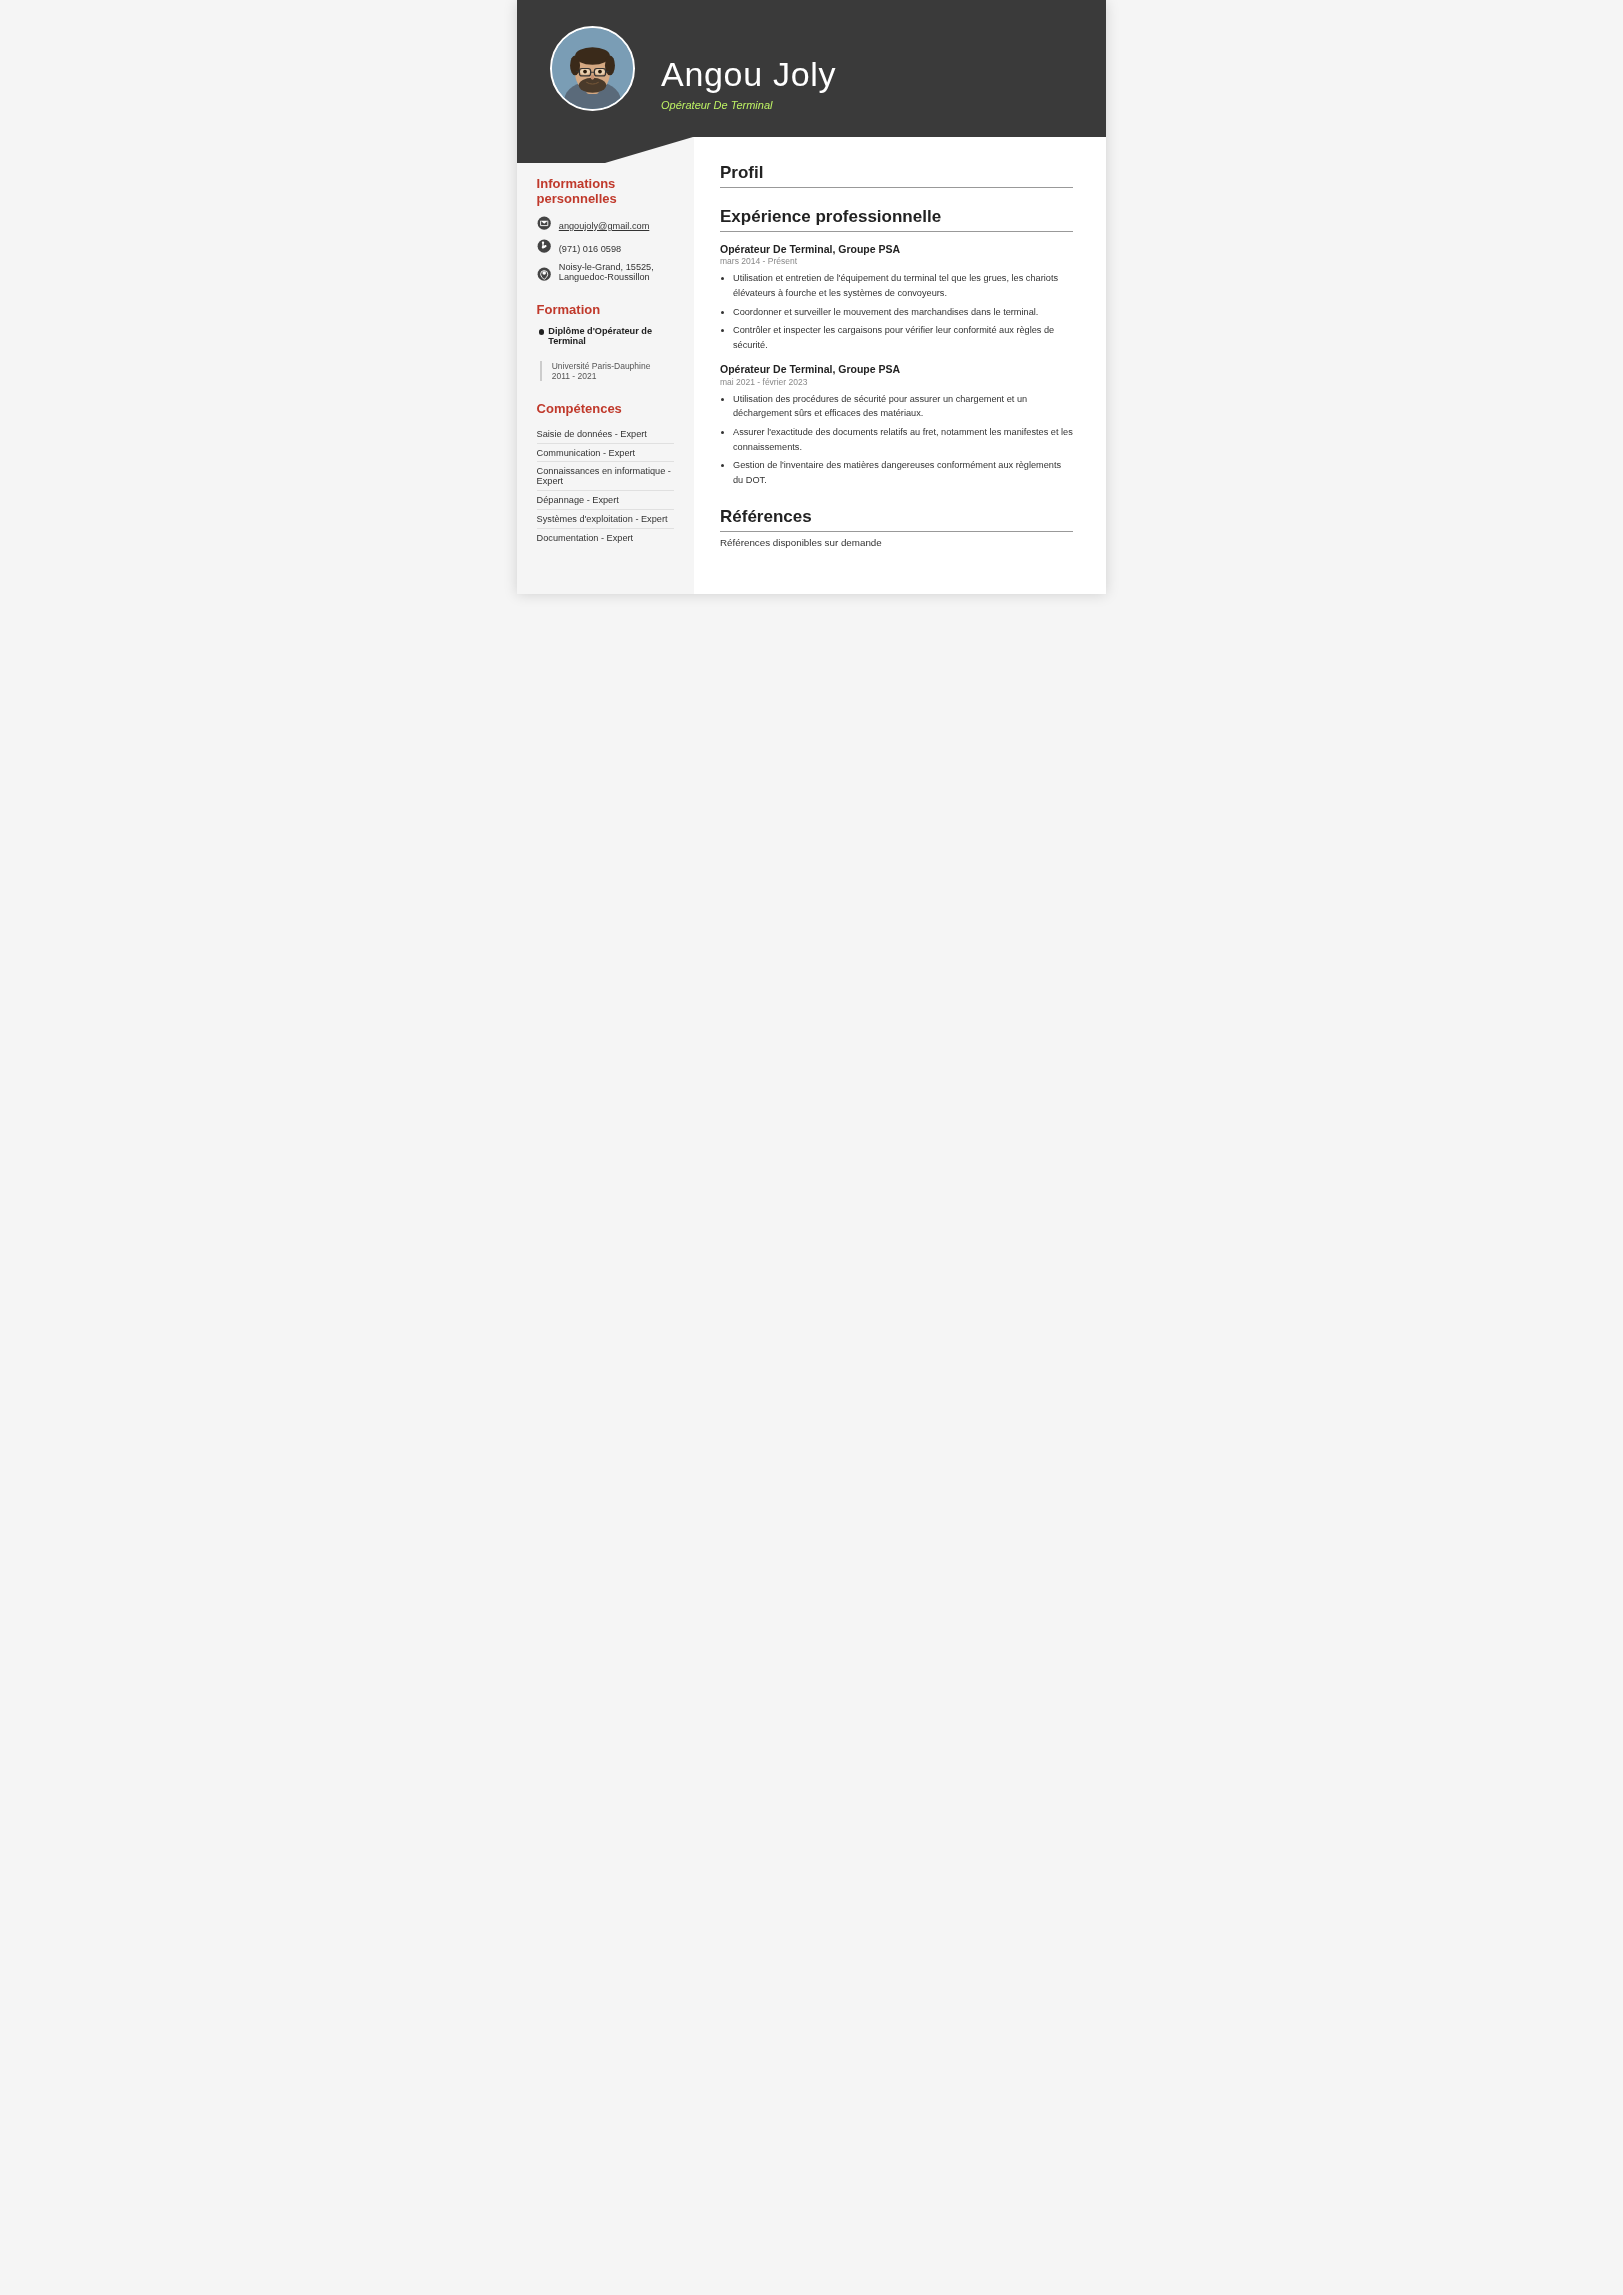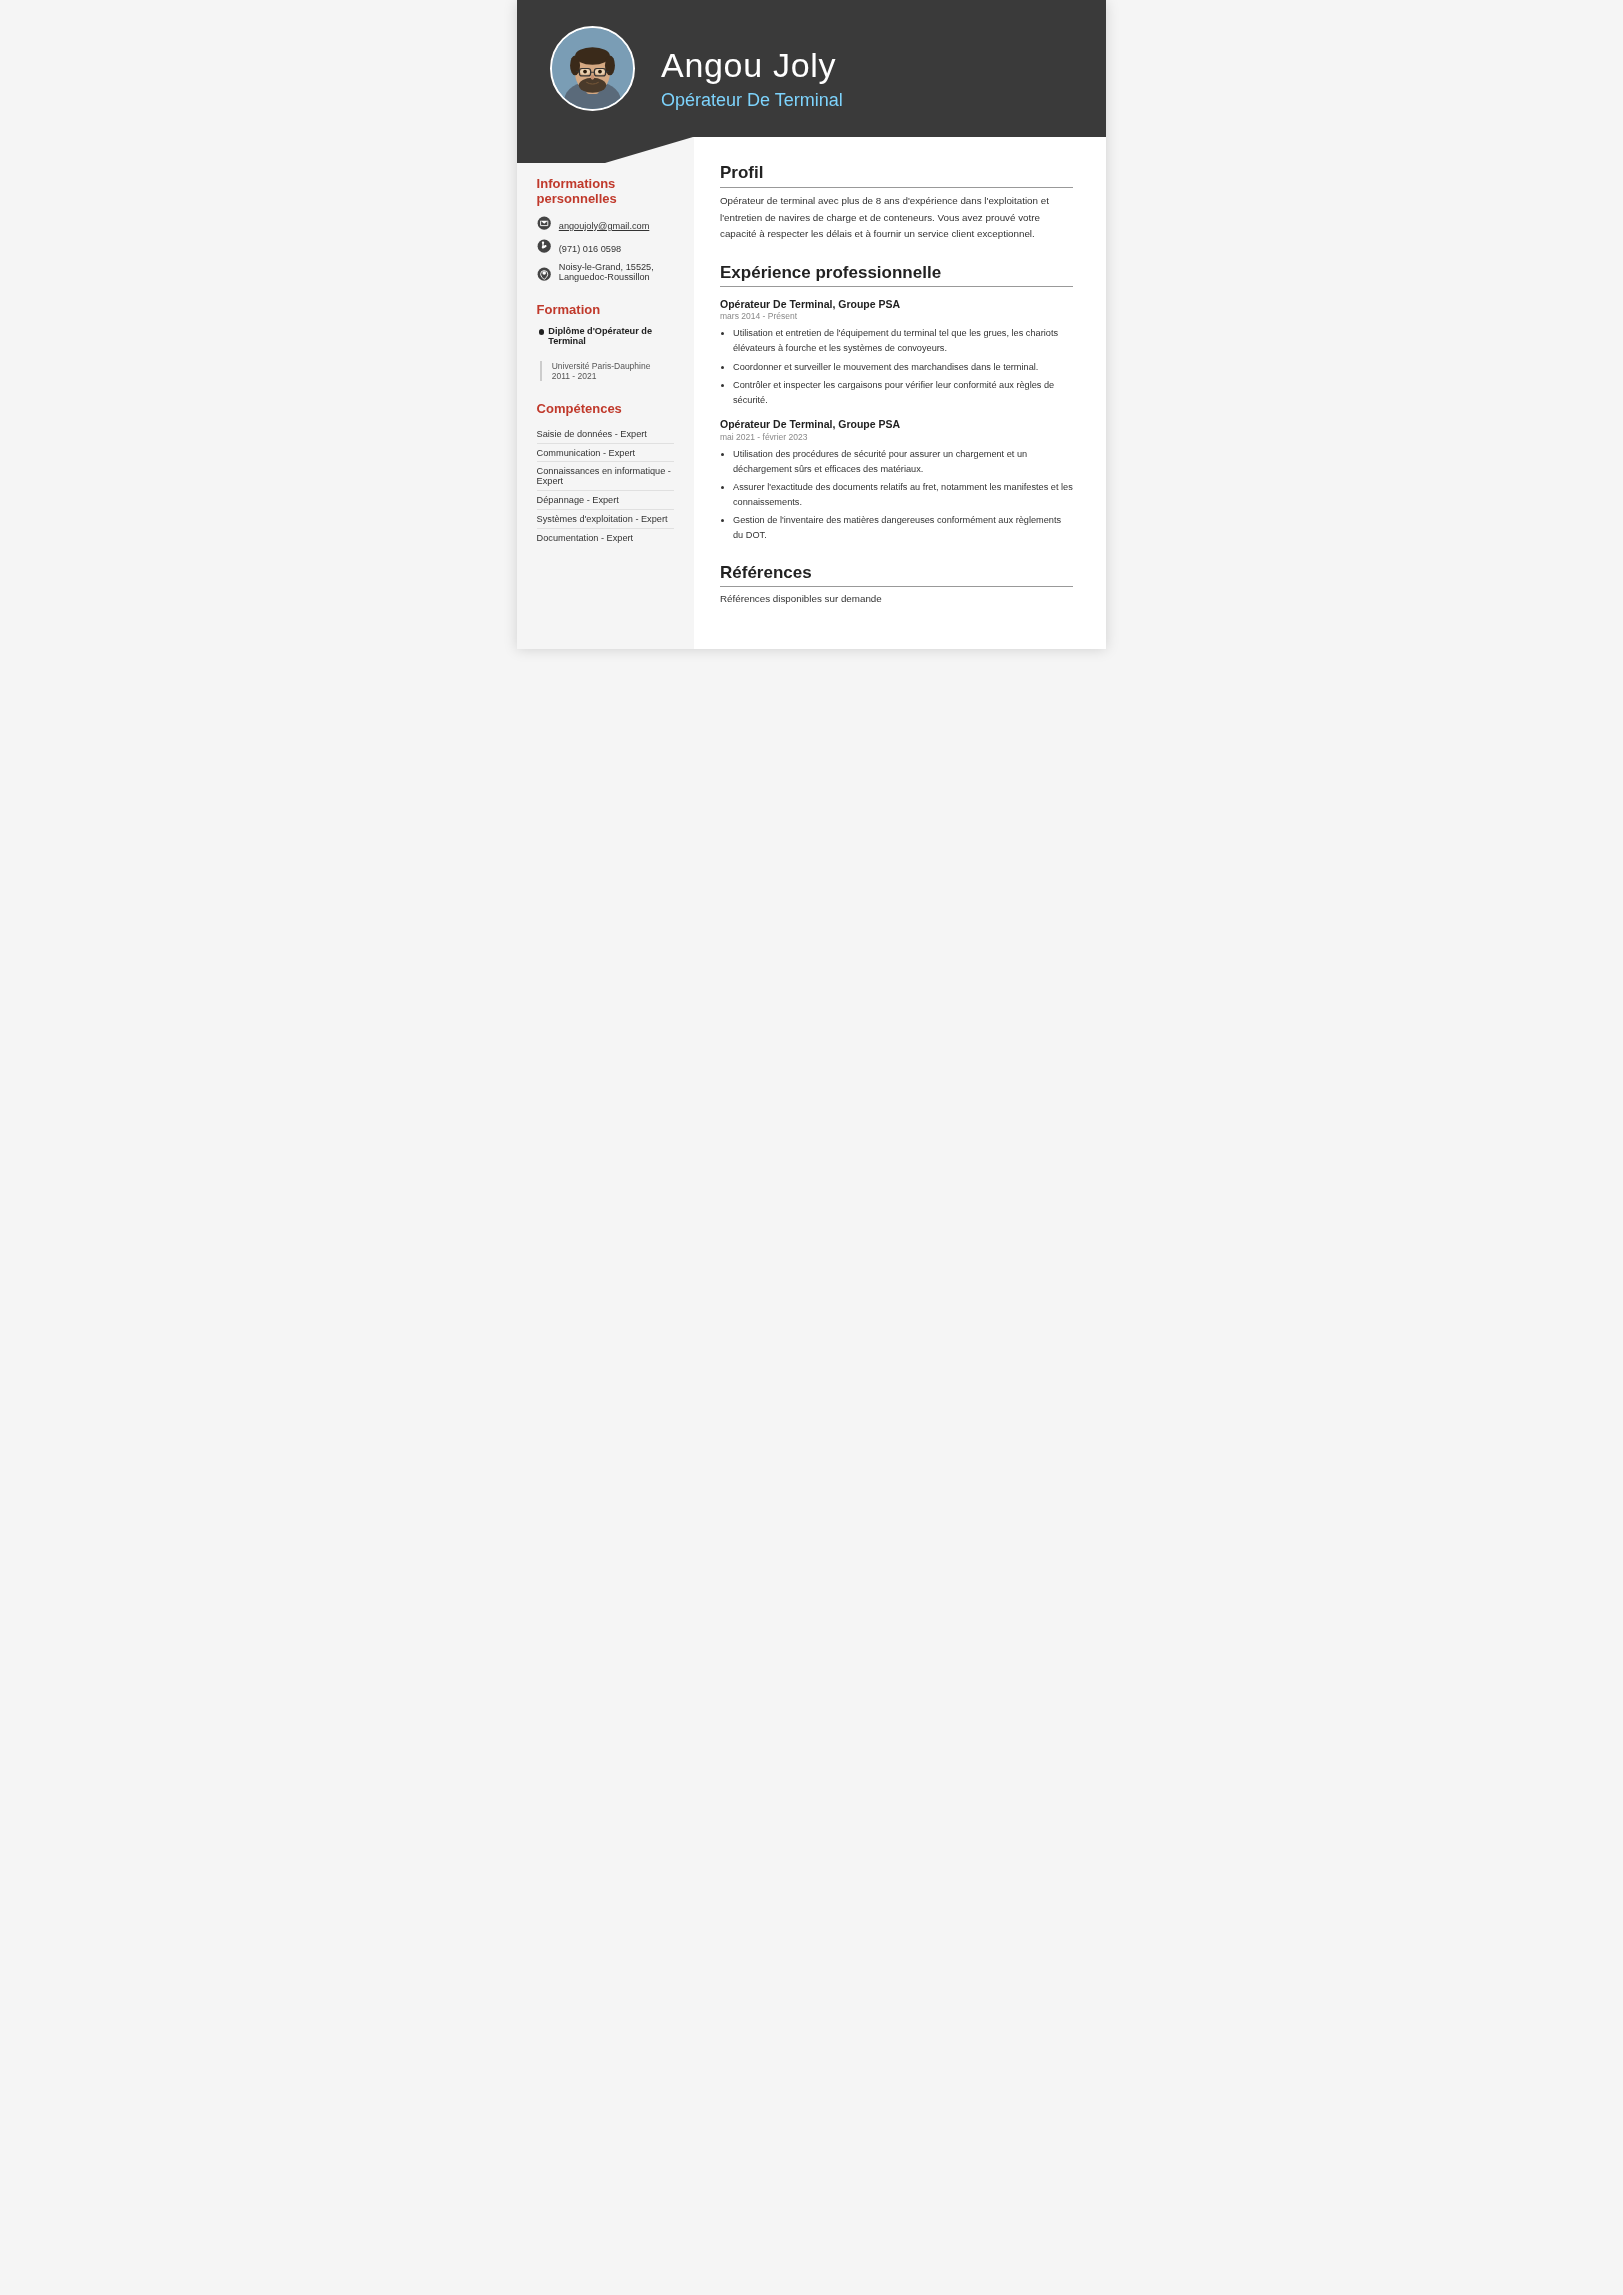--- a/index.html
+++ b/index.html
@@ -48,23 +48,24 @@
       color: #fff;
     }
     .header-name {
       font-size: 34px;
       font-weight: 300;
       letter-spacing: 0.7px;
       line-height: 1.1;
       margin-bottom: 5.2px;
     }
     .header-title {
-      font-size: 18px;
+      font-size: 11px;
       font-weight: 300;
-      color: #7dd3fc;
+      color: #bef264;
+      font-style: italic;
     }
 
     
     .diamond-row {
       display: flex;
     }
     .diamond-left {
       width: 177px;
       flex-shrink: 0;
       background: #3a3a3a;
@@ -365,21 +366,20 @@
             <div class="skill-item">Documentation - Expert</div>
           </div>
       </div>
 
     </div>
 
     <div class="main-content">
 
       <div class="section">
         <div class="section-title">Profil</div>
-        <p class="profile-text">Opérateur de terminal avec plus de 8 ans d'expérience dans l'exploitation et l'entretien de navires de charge et de conteneurs. Vous avez prouvé votre capacité à respecter les délais et à fournir un service client exceptionnel.</p>
       </div>
 
       <div class="section">
         <div class="section-title">Expérience professionnelle</div>
         <div id="jobs-container">
             <div>
               <div class="exp-job-title">Opérateur De Terminal, Groupe PSA</div>
               <div class="exp-dates">mars 2014 - Présent</div>
               <ul class="exp-bullets">
                 <li>Utilisation et entretien de l'équipement du terminal tel que les grues, les chariots élévateurs à fourche et les systèmes de convoyeurs.</li>

